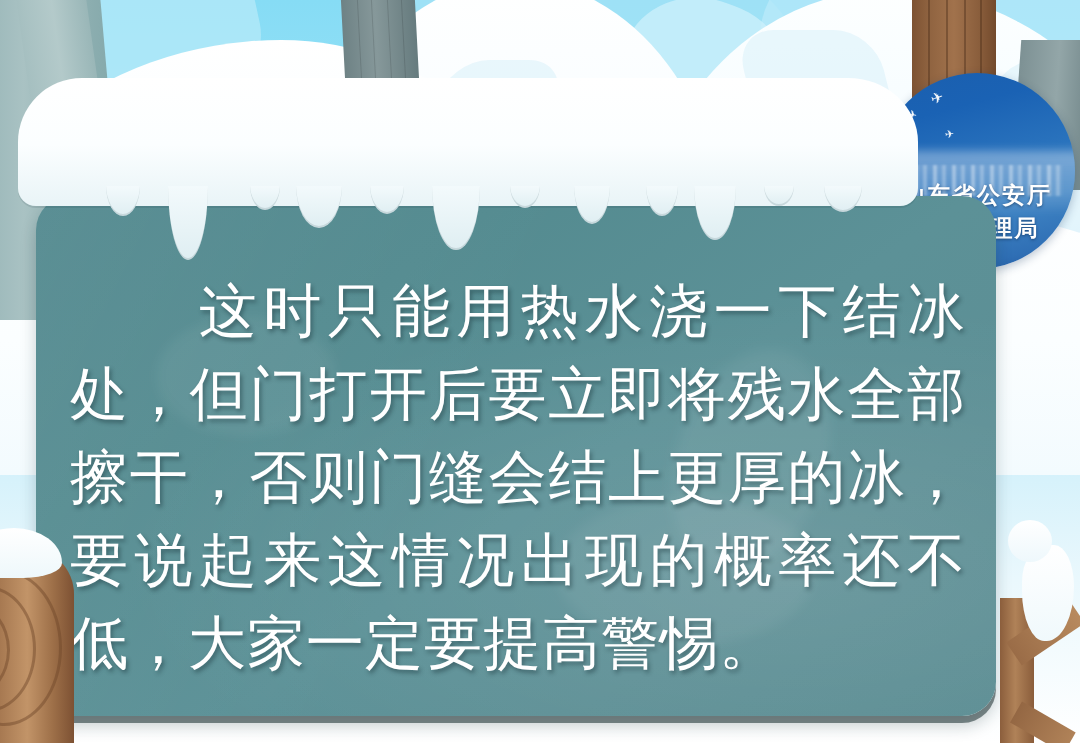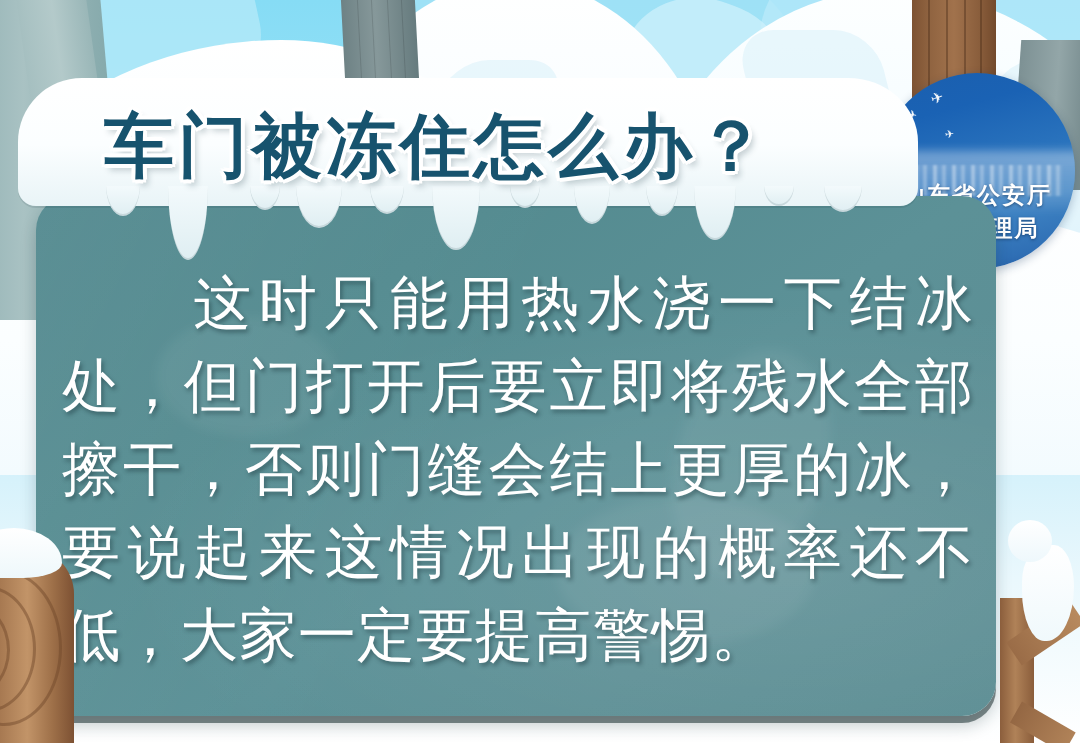--- a/index.html
+++ b/index.html
@@ -125,21 +125,21 @@
       5px 6px 6px rgba(20,50,65,.25);
   }
 
   
   .body-text{
     position:absolute;left:62px;top:262px;width:912px;
     color:#ffffff;font-size:58px;line-height:83px;
     letter-spacing:1px;font-weight:500;
     text-shadow:2px 3px 4px rgba(20,45,50,.45);
   }
-  .body-text p{margin:0;text-align:justify;text-align-last:left;}
+  .body-text p{margin:8px;text-align:justify;text-align-last:left;}
 
   
   .badge{
     position:absolute;left:879px;top:73px;width:196px;height:196px;
     border-radius:50%;overflow:hidden;
     background:linear-gradient(165deg,#1b5fae 0%,#1a62b4 22%,#2a73bd 48%,#3f84c4 68%,#2f6fb5 88%,#21559b 100%);
     box-shadow:0 3px 10px rgba(15,45,90,.28);
   }
   .badge-haze{
     position:absolute;left:-10%;top:40%;width:120%;height:30%;
@@ -266,21 +266,20 @@
     <div class="drip" style="left:352px;width:34px;height:28px"></div>
     <div class="drip" style="left:414px;width:48px;height:64px"></div>
     <div class="drip" style="left:492px;width:30px;height:22px"></div>
     <div class="drip" style="left:556px;width:36px;height:38px"></div>
     <div class="drip" style="left:628px;width:32px;height:30px"></div>
     <div class="drip" style="left:676px;width:42px;height:54px"></div>
     <div class="drip" style="left:746px;width:30px;height:20px"></div>
     <div class="drip" style="left:806px;width:38px;height:26px"></div>
   </div>
 
-  <div class="title">车门被冻住怎么办？</div>
 
   <div class="body-text">
     <p>　　这时只能用热水浇一下结冰处，但门打开后要立即将残水全部擦干，否则门缝会结上更厚的冰，要说起来这情况出现的概率还不低，大家一定要提高警惕。</p>
   </div>
 
   <div class="stump"></div>
   <div class="ring rg1"></div>
   <div class="ring rg2"></div>
   <div class="ring rg3"></div>
   <div class="stump-snow"></div>

